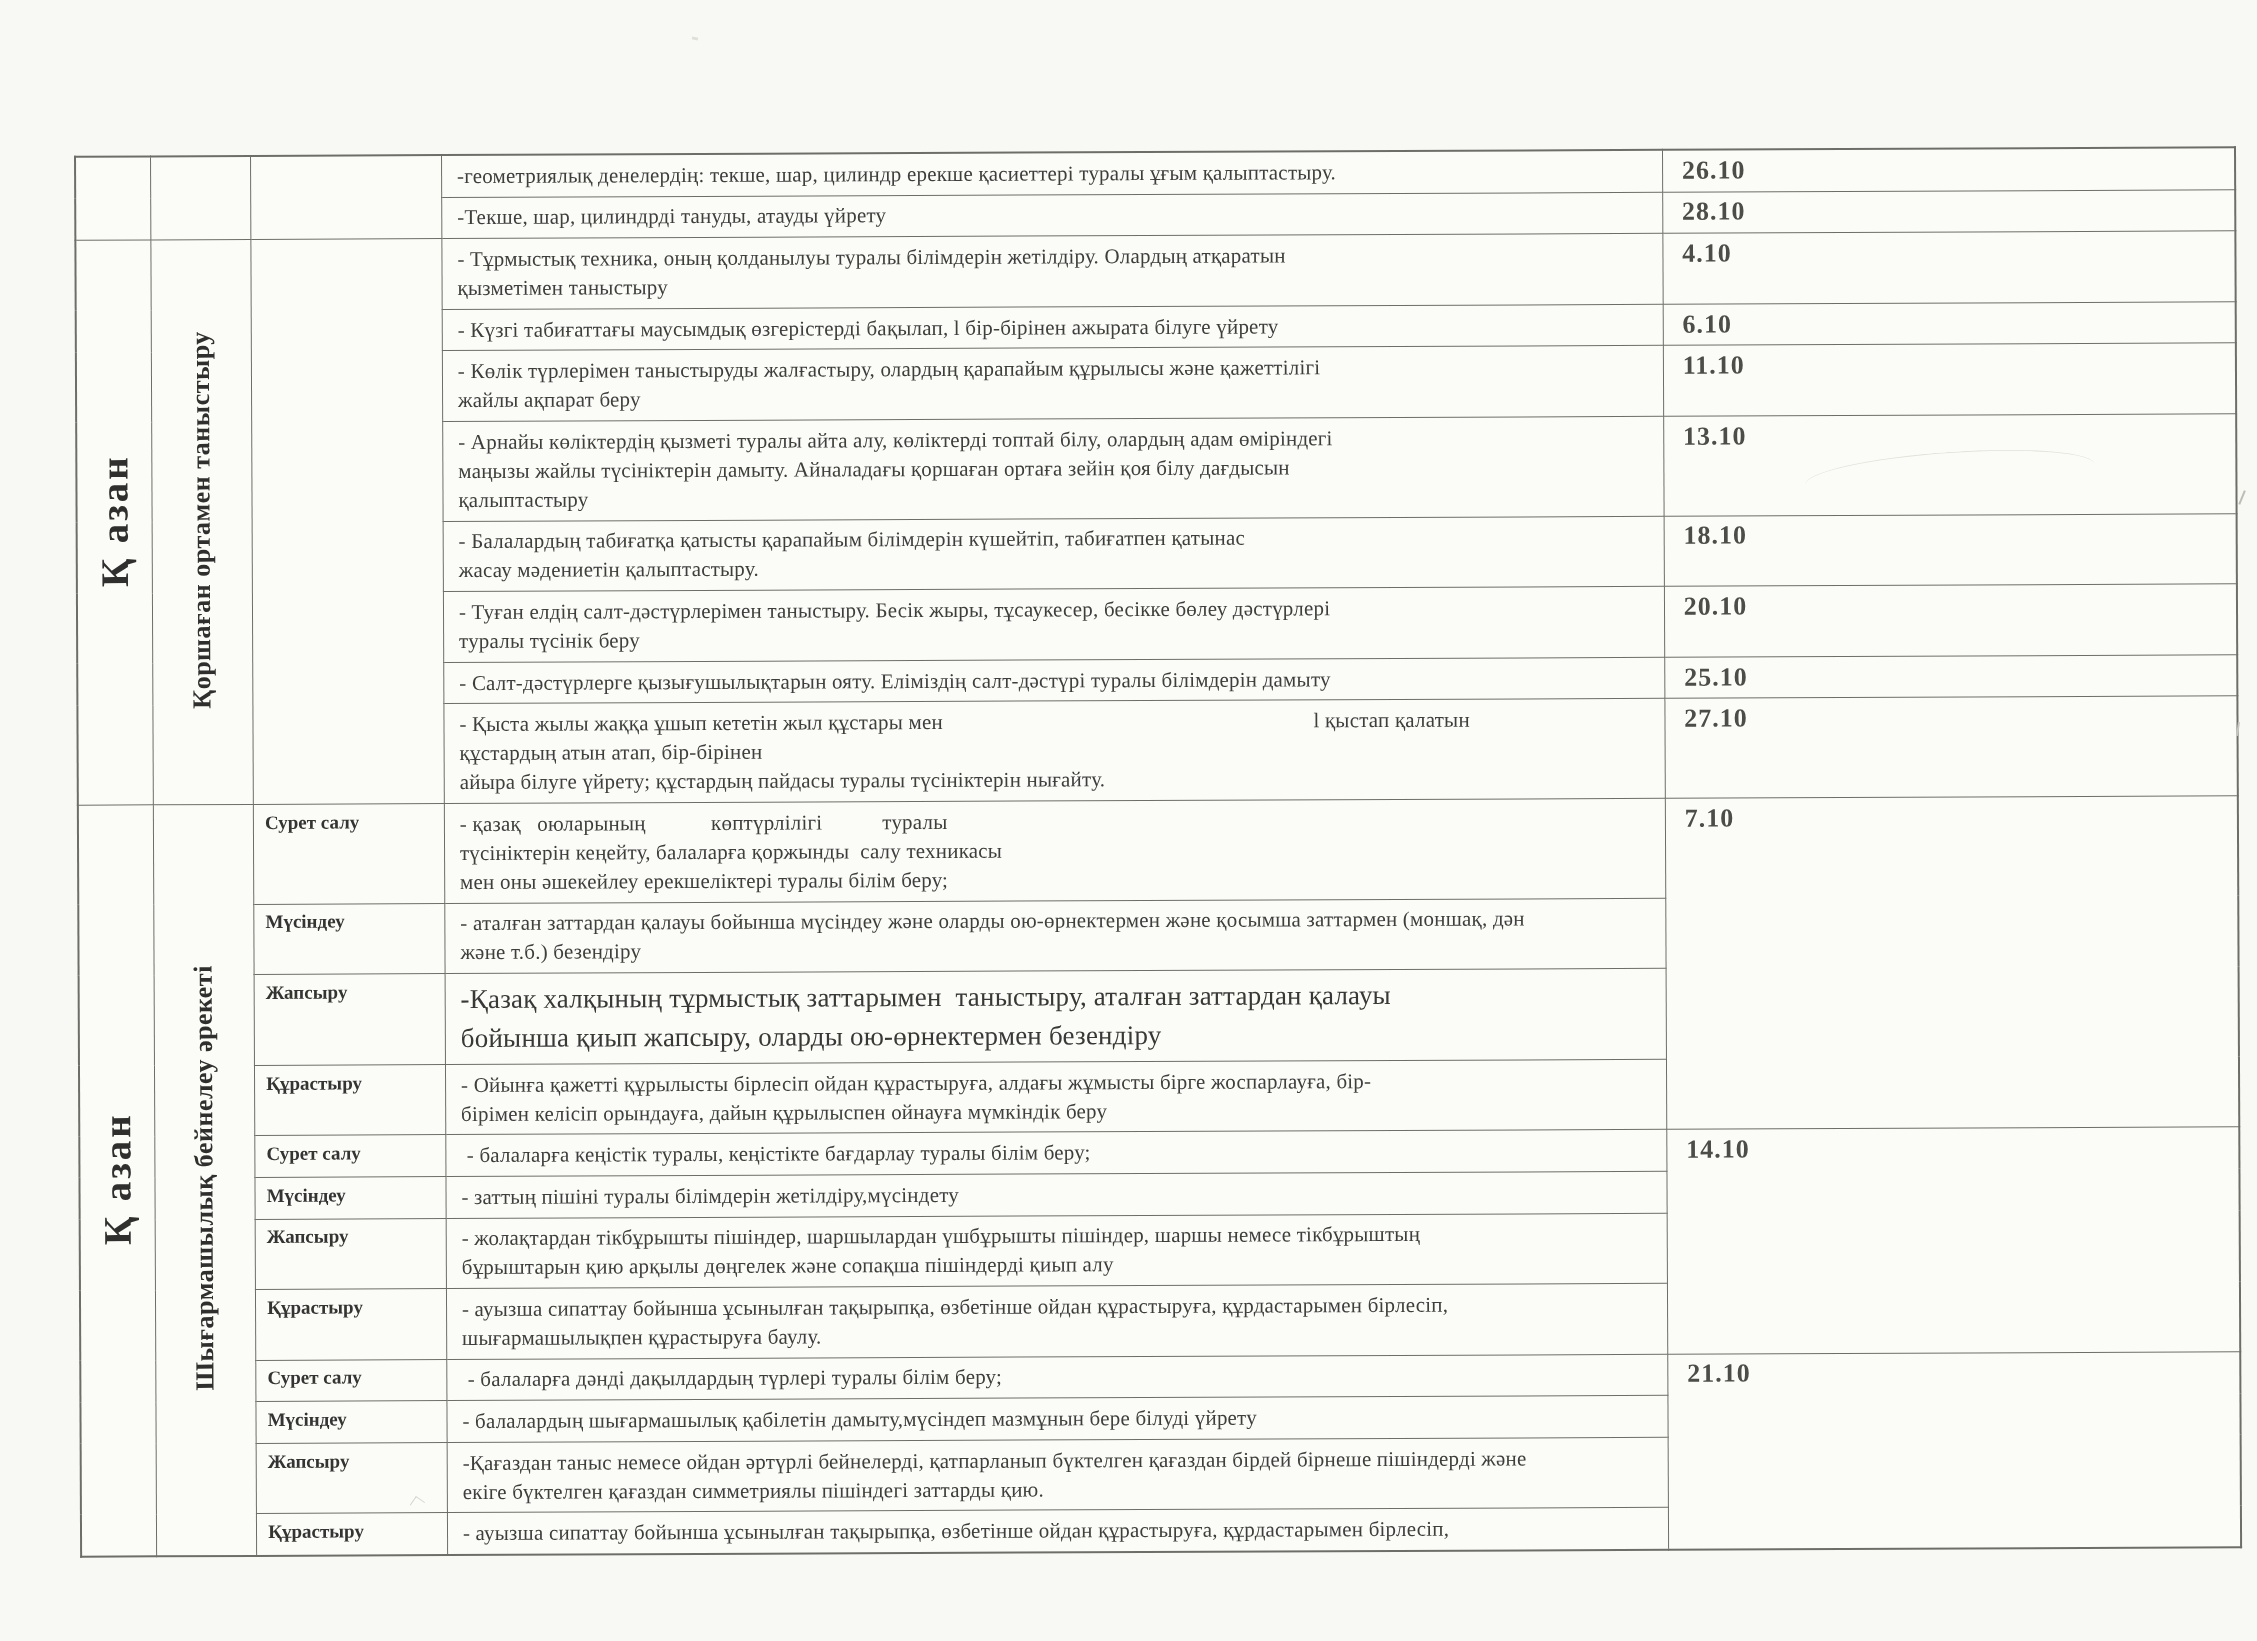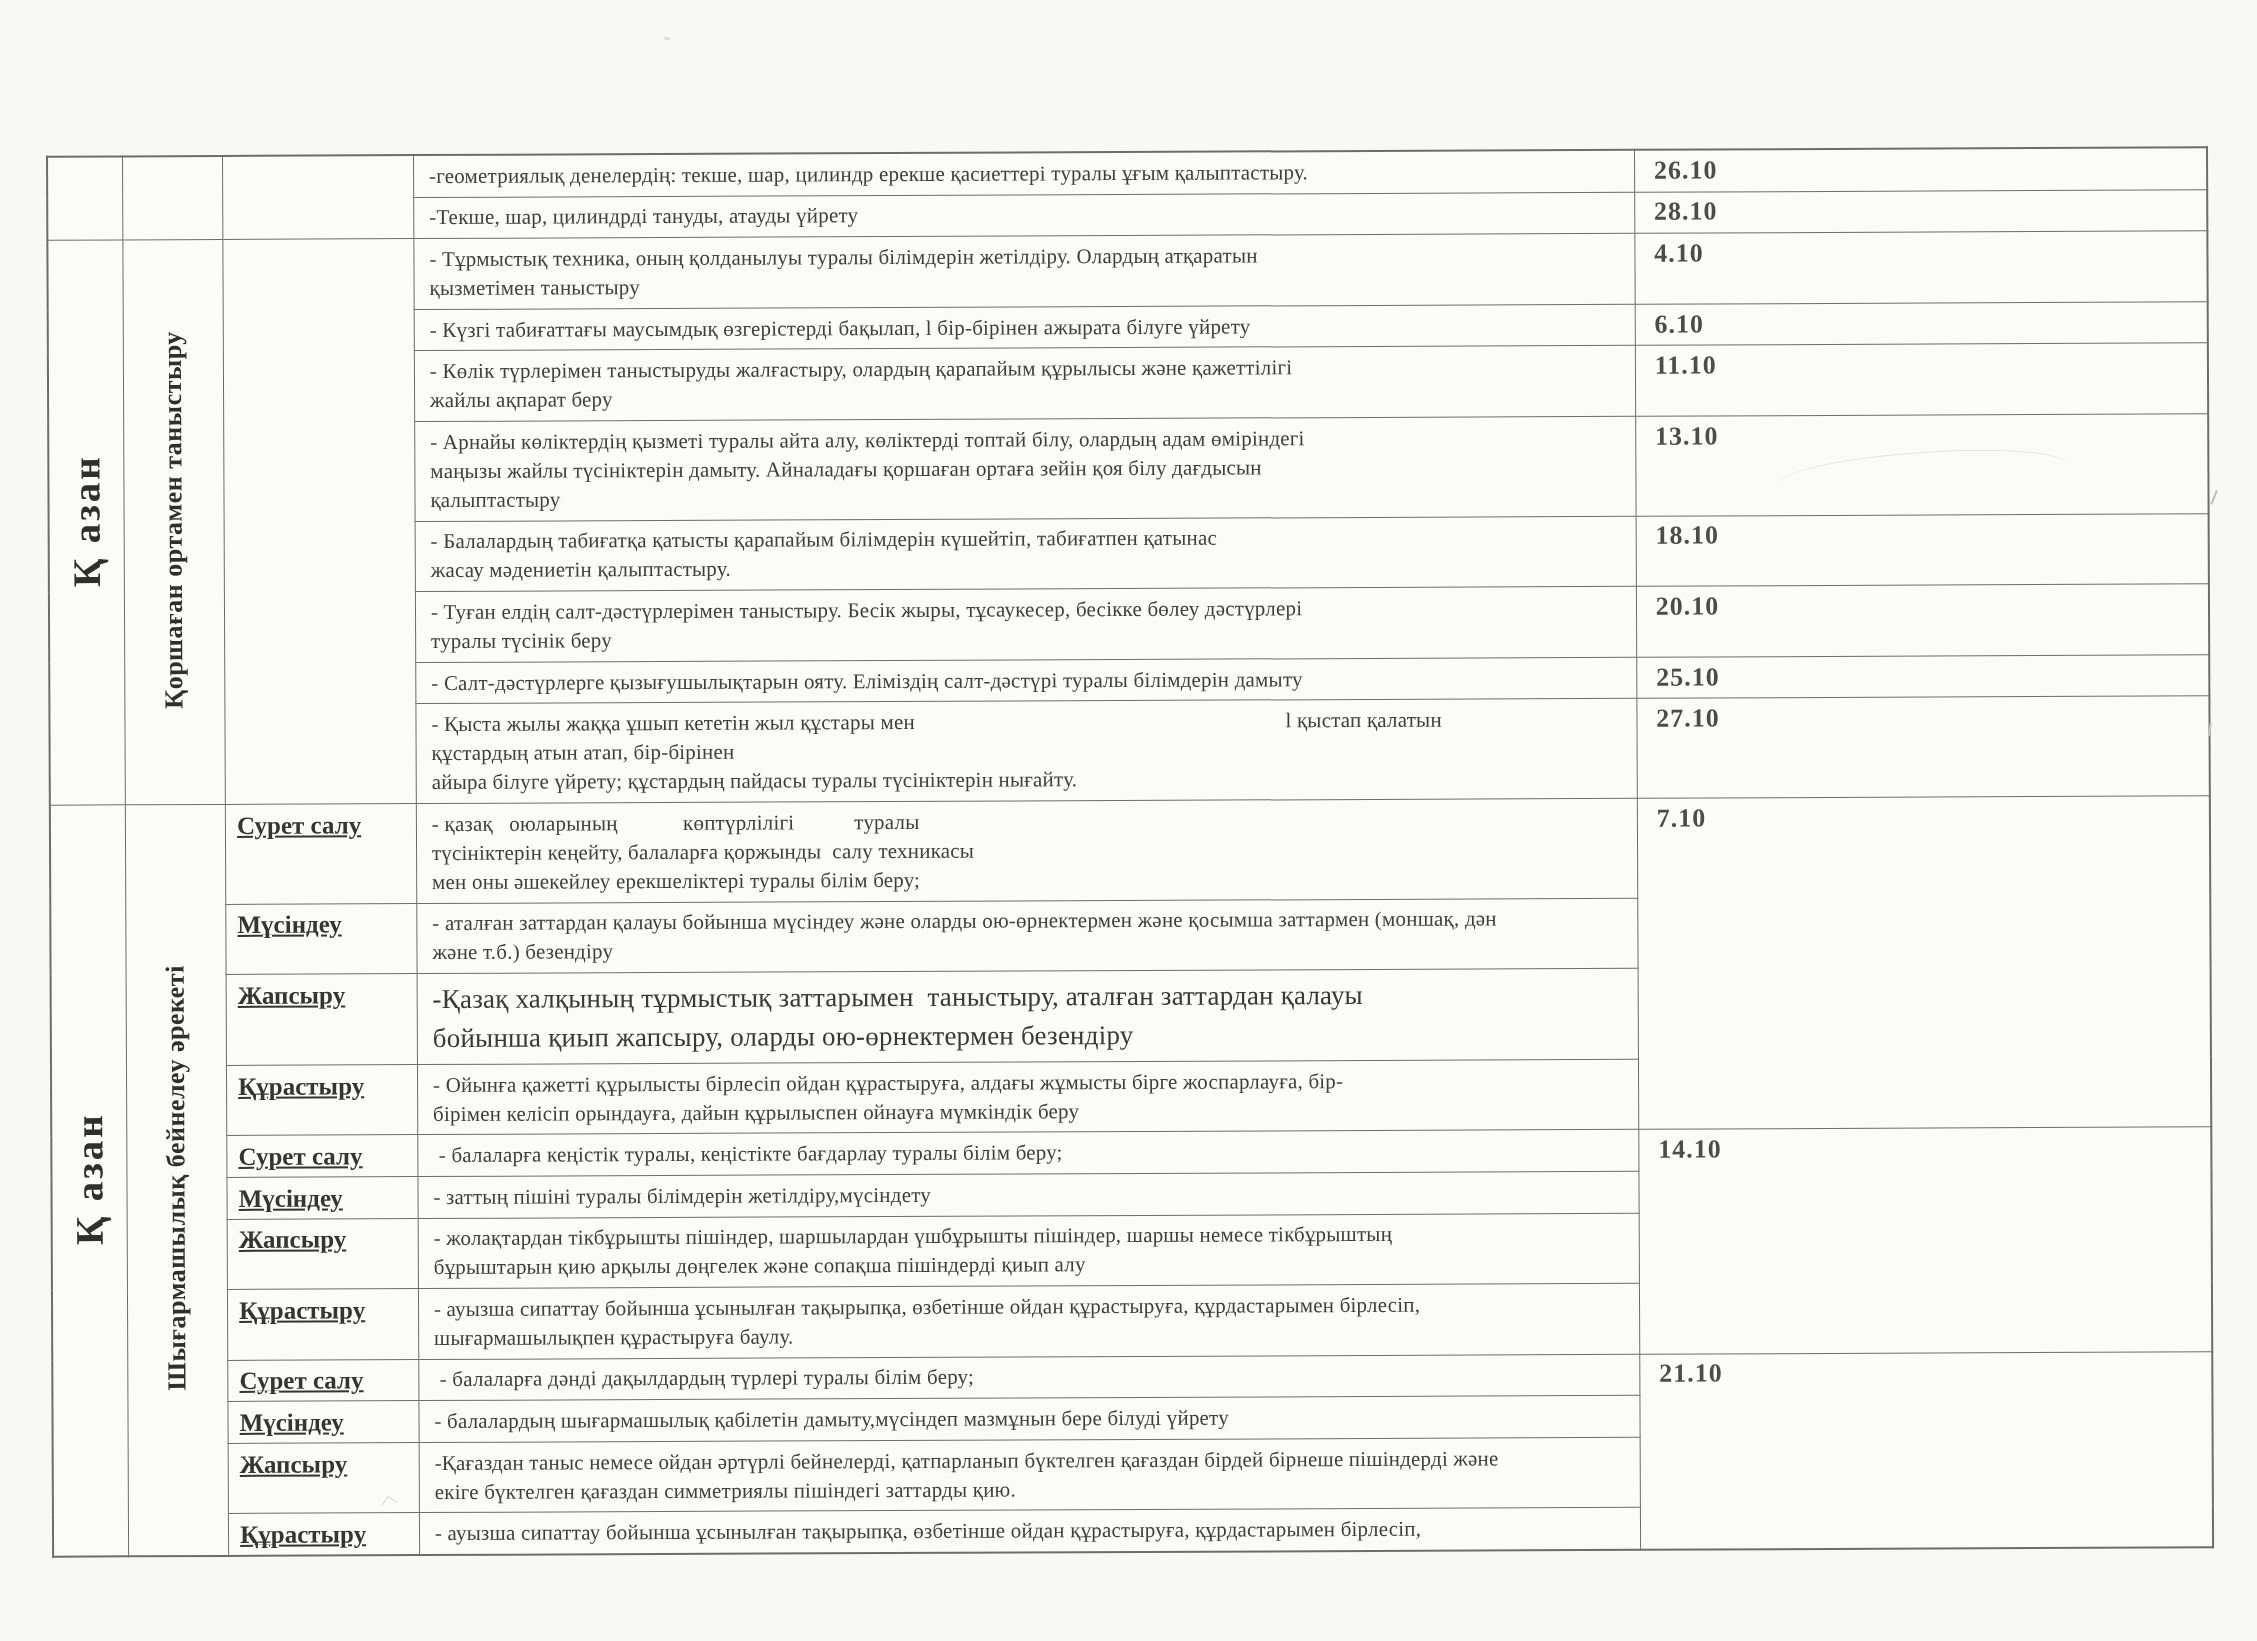--- a/index.html
+++ b/index.html
@@ -1,21 +1,21 @@
 <!DOCTYPE html>
 <html><head>
 <meta charset="utf-8">
 <style>
   html,body{margin:0;padding:0;}
   body{
     width:2257px;height:1641px;position:relative;overflow:hidden;
     background:#f8f8f5;
     font-family:"Liberation Serif","DejaVu Serif",serif;
   }
-  .sheet{position:absolute;inset:0;}
+  .sheet{position:absolute;inset:0;margin-left:28px;}
   table.sched{
     position:absolute;left:46px;top:151px;width:2161px;
     border-collapse:collapse;table-layout:fixed;
     transform:rotate(-0.25deg);transform-origin:50% 0;
     background:#fbfbf8;
   }
   table.sched,table.sched td{border:1.5px solid #6e6e68;}
   table.sched{border-width:2.3px;}
   td{vertical-align:top;}
   .txt{
@@ -23,22 +23,22 @@
     white-space:pre-wrap;padding:5.8px 11.6px 5.8px 15.4px;
     letter-spacing:0.2px;
   }
   .txt.large{font-size:27px;line-height:39px;color:#38383６;}
   .txt.large{color:#383836;}
   .date{
     font-size:26px;font-weight:bold;color:#4c4c48;
     padding:4.8px 7.7px 3.9px 19.3px;letter-spacing:1px;
   }
   .activity{
-    font-weight:bold;font-size:25px;color:#343432;
-    padding:6.8px 3.9px 5.8px 11.6px;white-space:nowrap;overflow:hidden;text-decoration:underline;
+    font-weight:bold;font-size:19px;color:#343432;
+    padding:6.8px 3.9px 5.8px 11.6px;white-space:nowrap;overflow:hidden;
   }
   .month-cell,.area-cell,.spacer-cell{text-align:center;vertical-align:middle;}
   .v-label{
     display:inline-block;
     writing-mode:vertical-rl;transform:rotate(180deg);
     white-space:nowrap;font-weight:bold;color:#2f2f2d;
   }
   .month-label{font-size:39px;letter-spacing:2.9px;}
   .area-label{font-size:26px;letter-spacing:0.5px;}
   

